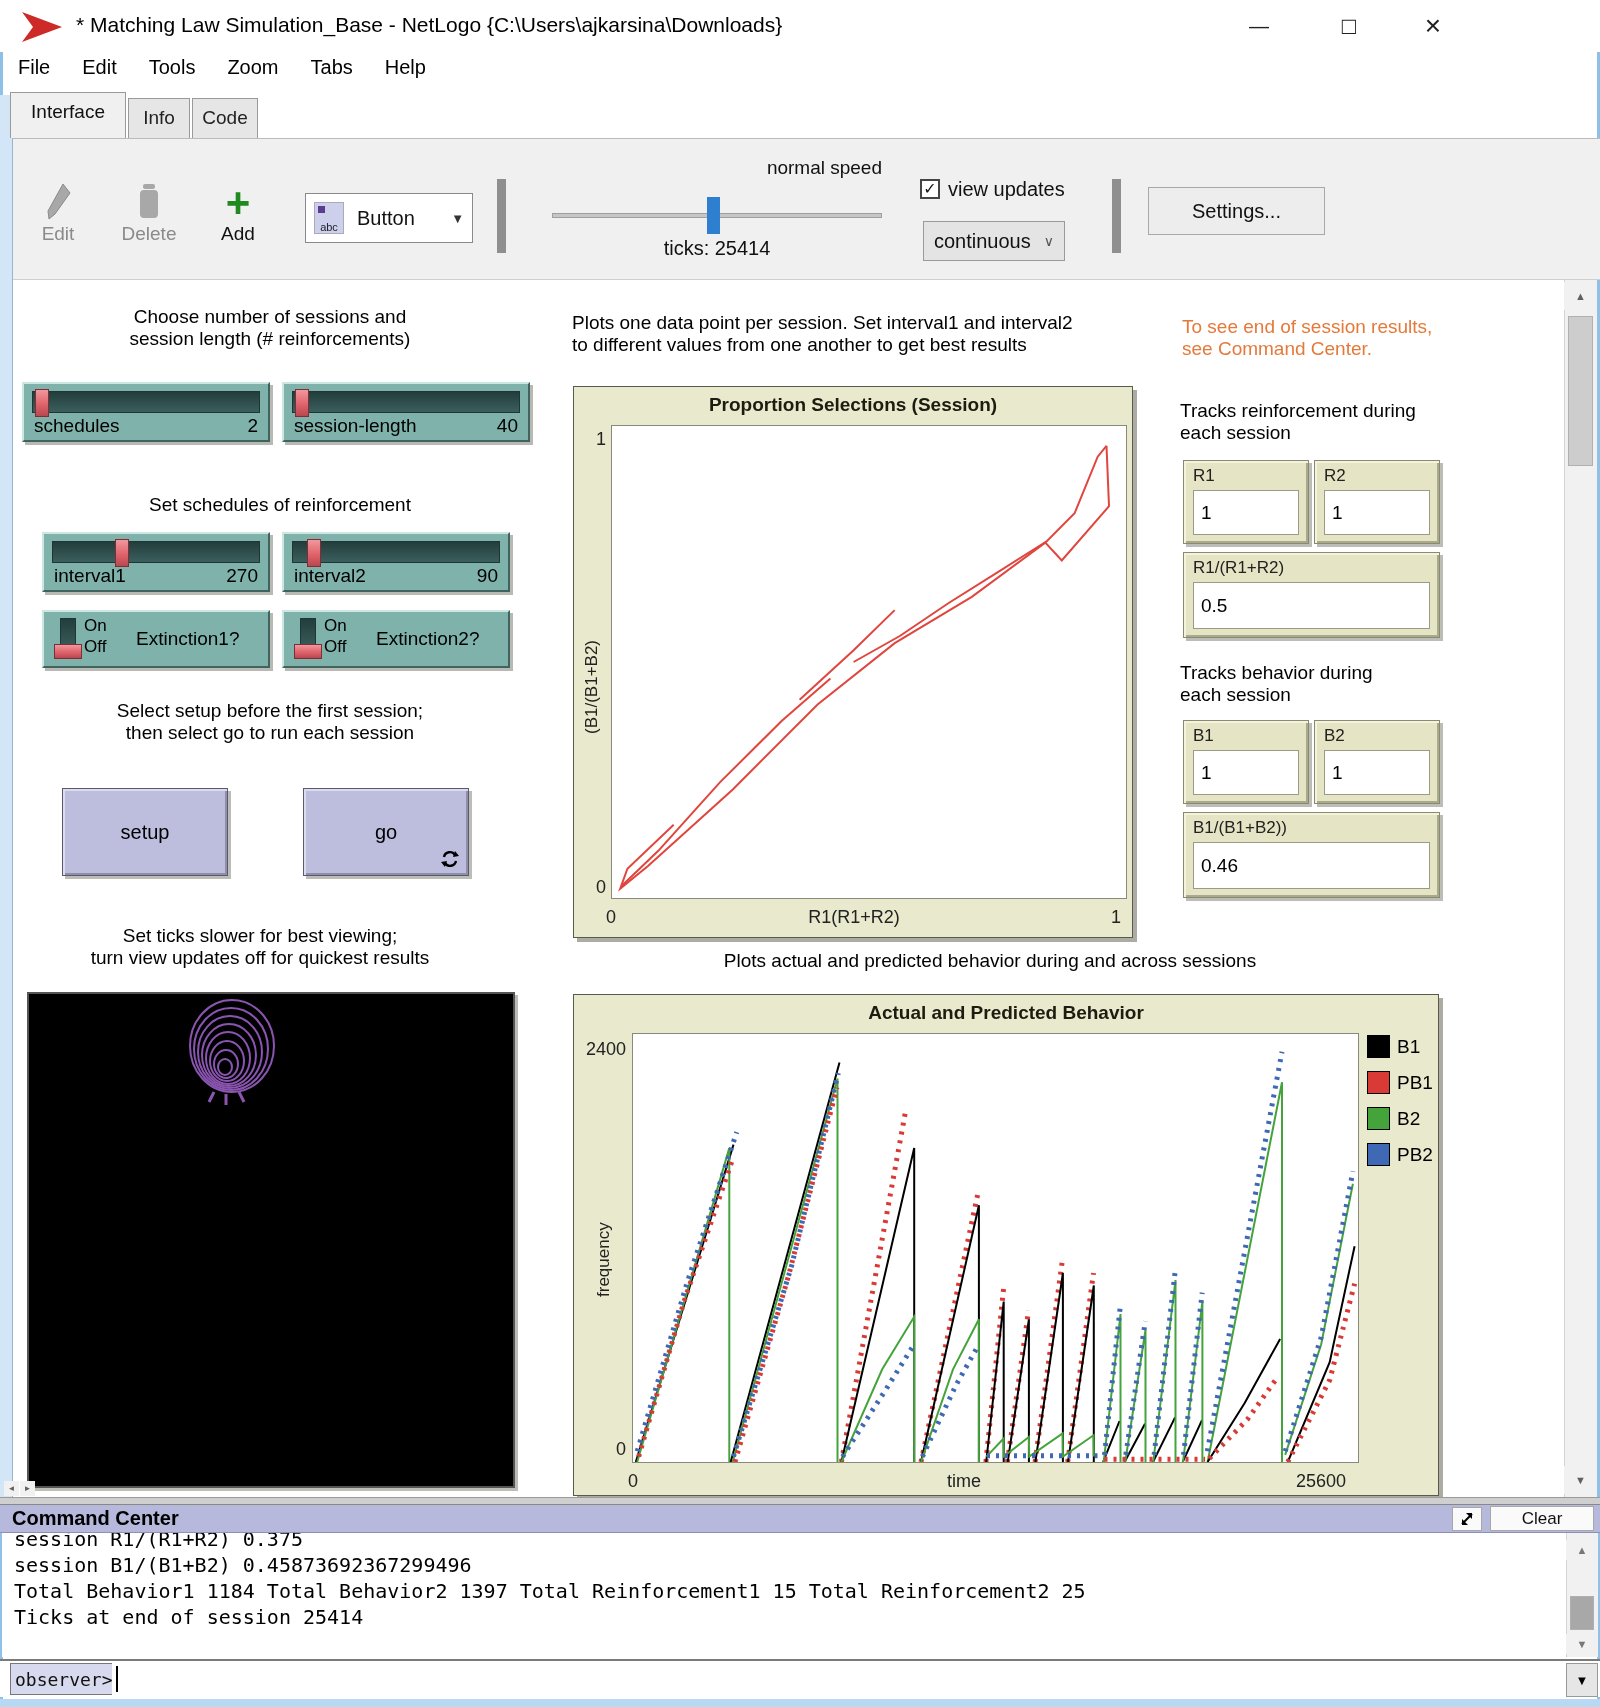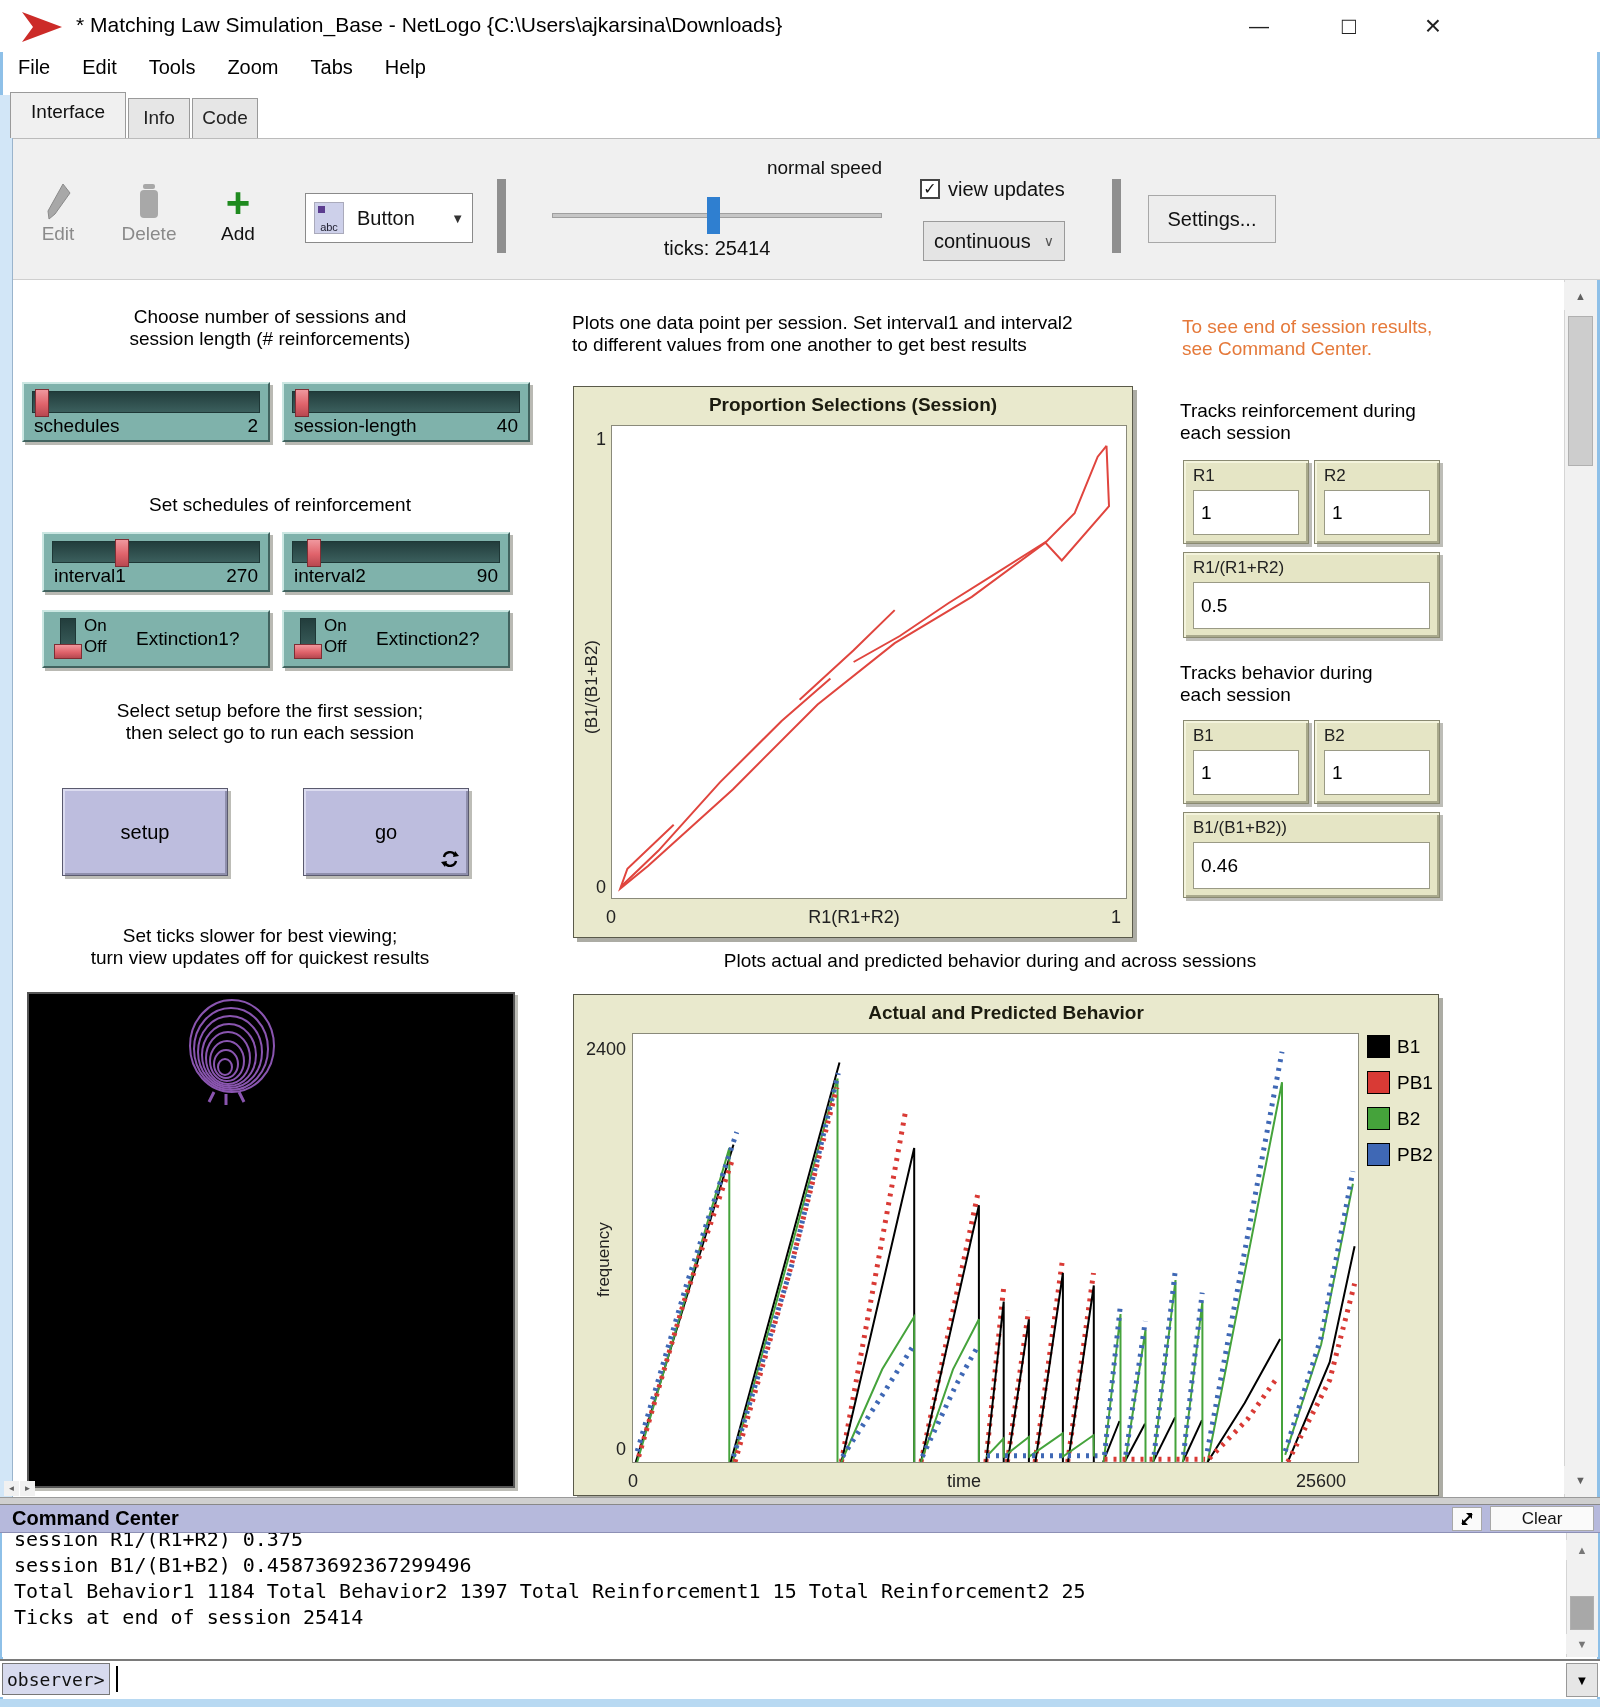--- a/index.html
+++ b/index.html
@@ -67,21 +67,21 @@
   .vlabel{position:absolute;font-size:17px;color:#222;writing-mode:vertical-rl;transform:rotate(180deg);text-align:center;}
   .legend-row{position:absolute;display:flex;align-items:center;gap:7px;font-size:19px;color:#000;}
   .legend-swatch{width:23px;height:23px;border:1px solid #000;}
   .view{background:#000;border:2px solid #555;box-shadow:3px 3px 0 #bdbdb7;}
   
   .splitter{left:0;top:1497px;width:1600px;height:8px;background:#cfcfcf;border-top:1px solid #9a9a9a;border-bottom:1px solid #888;}
   .cc-header{left:0;top:1505px;width:1600px;height:28px;background:var(--ccHeader);border-bottom:1px solid #8d90b5;}
   .cc-title{position:absolute;left:12px;top:2px;font-weight:bold;font-size:20px;color:#000;}
   .cc-output{left:2px;top:1533px;width:1562px;height:124px;background:#fff;font-family:"DejaVu Sans Mono",monospace;font-size:20px;line-height:26px;padding:0 0 0 12px;overflow:hidden;color:#000;}
   .cc-output div:first-child{margin-top:-7px;}
-  .obs-label{background:#d7daee;border:1px solid #777;font-family:"DejaVu Sans Mono",monospace;font-size:18px;display:flex;align-items:center;padding:0 4px;}
+  .obs-label{background:#d7daee;border:1px solid #777;font-family:"DejaVu Sans Mono",monospace;font-size:18px;display:flex;align-items:center;padding:0 4px;margin-left:8px;}
   .winedge{background:#8ec0e8;}
 </style>
 </head>
 <body>
 
 <div class="abs winedge" style="left:0;top:0;width:1600px;height:3px;"></div>
 <div class="abs winedge" style="left:0;top:0;width:3px;height:1707px;"></div>
 <div class="abs winedge" style="left:1597px;top:0;width:3px;height:1707px;"></div>
 
 <div class="abs titlebar">
@@ -137,21 +137,21 @@
   <div class="abs sld-track" style="left:552px;top:74px;width:330px;height:5px;"></div>
   <div class="abs sld-thumb" style="left:707px;top:58px;width:13px;height:37px;"></div>
   <div class="abs" style="left:552px;top:98px;width:330px;font-size:20px;text-align:center;">ticks: 25414</div>
   <div class="abs checkbox" style="left:920px;top:40px;">✓</div>
   <div class="abs" style="left:948px;top:39px;font-size:20px;">view updates</div>
   <div class="abs ddown" style="left:923px;top:82px;width:142px;height:40px;">
     <span>continuous</span>
     <span style="font-size:14px;color:#555;">∨</span>
   </div>
   <div class="abs vsep" style="left:1112px;top:40px;width:9px;height:74px;"></div>
-  <div class="abs pushbtn" style="left:1148px;top:56px;width:128px;height:48px;">Settings...</div>
+  <div class="abs pushbtn" style="left:1148px;top:48px;width:177px;height:48px;">Settings...</div>
 </div>
 
 <div class="abs canvas"></div>
 <div class="abs leftstrip"></div>
 
 <div class="abs note preline" style="left:60px;top:306px;width:420px;">Choose number of sessions and
 session length (# reinforcements)</div>
 
 <div class="abs slider" style="left:22px;top:382px;width:248px;height:60px;">
   <div class="groove">

